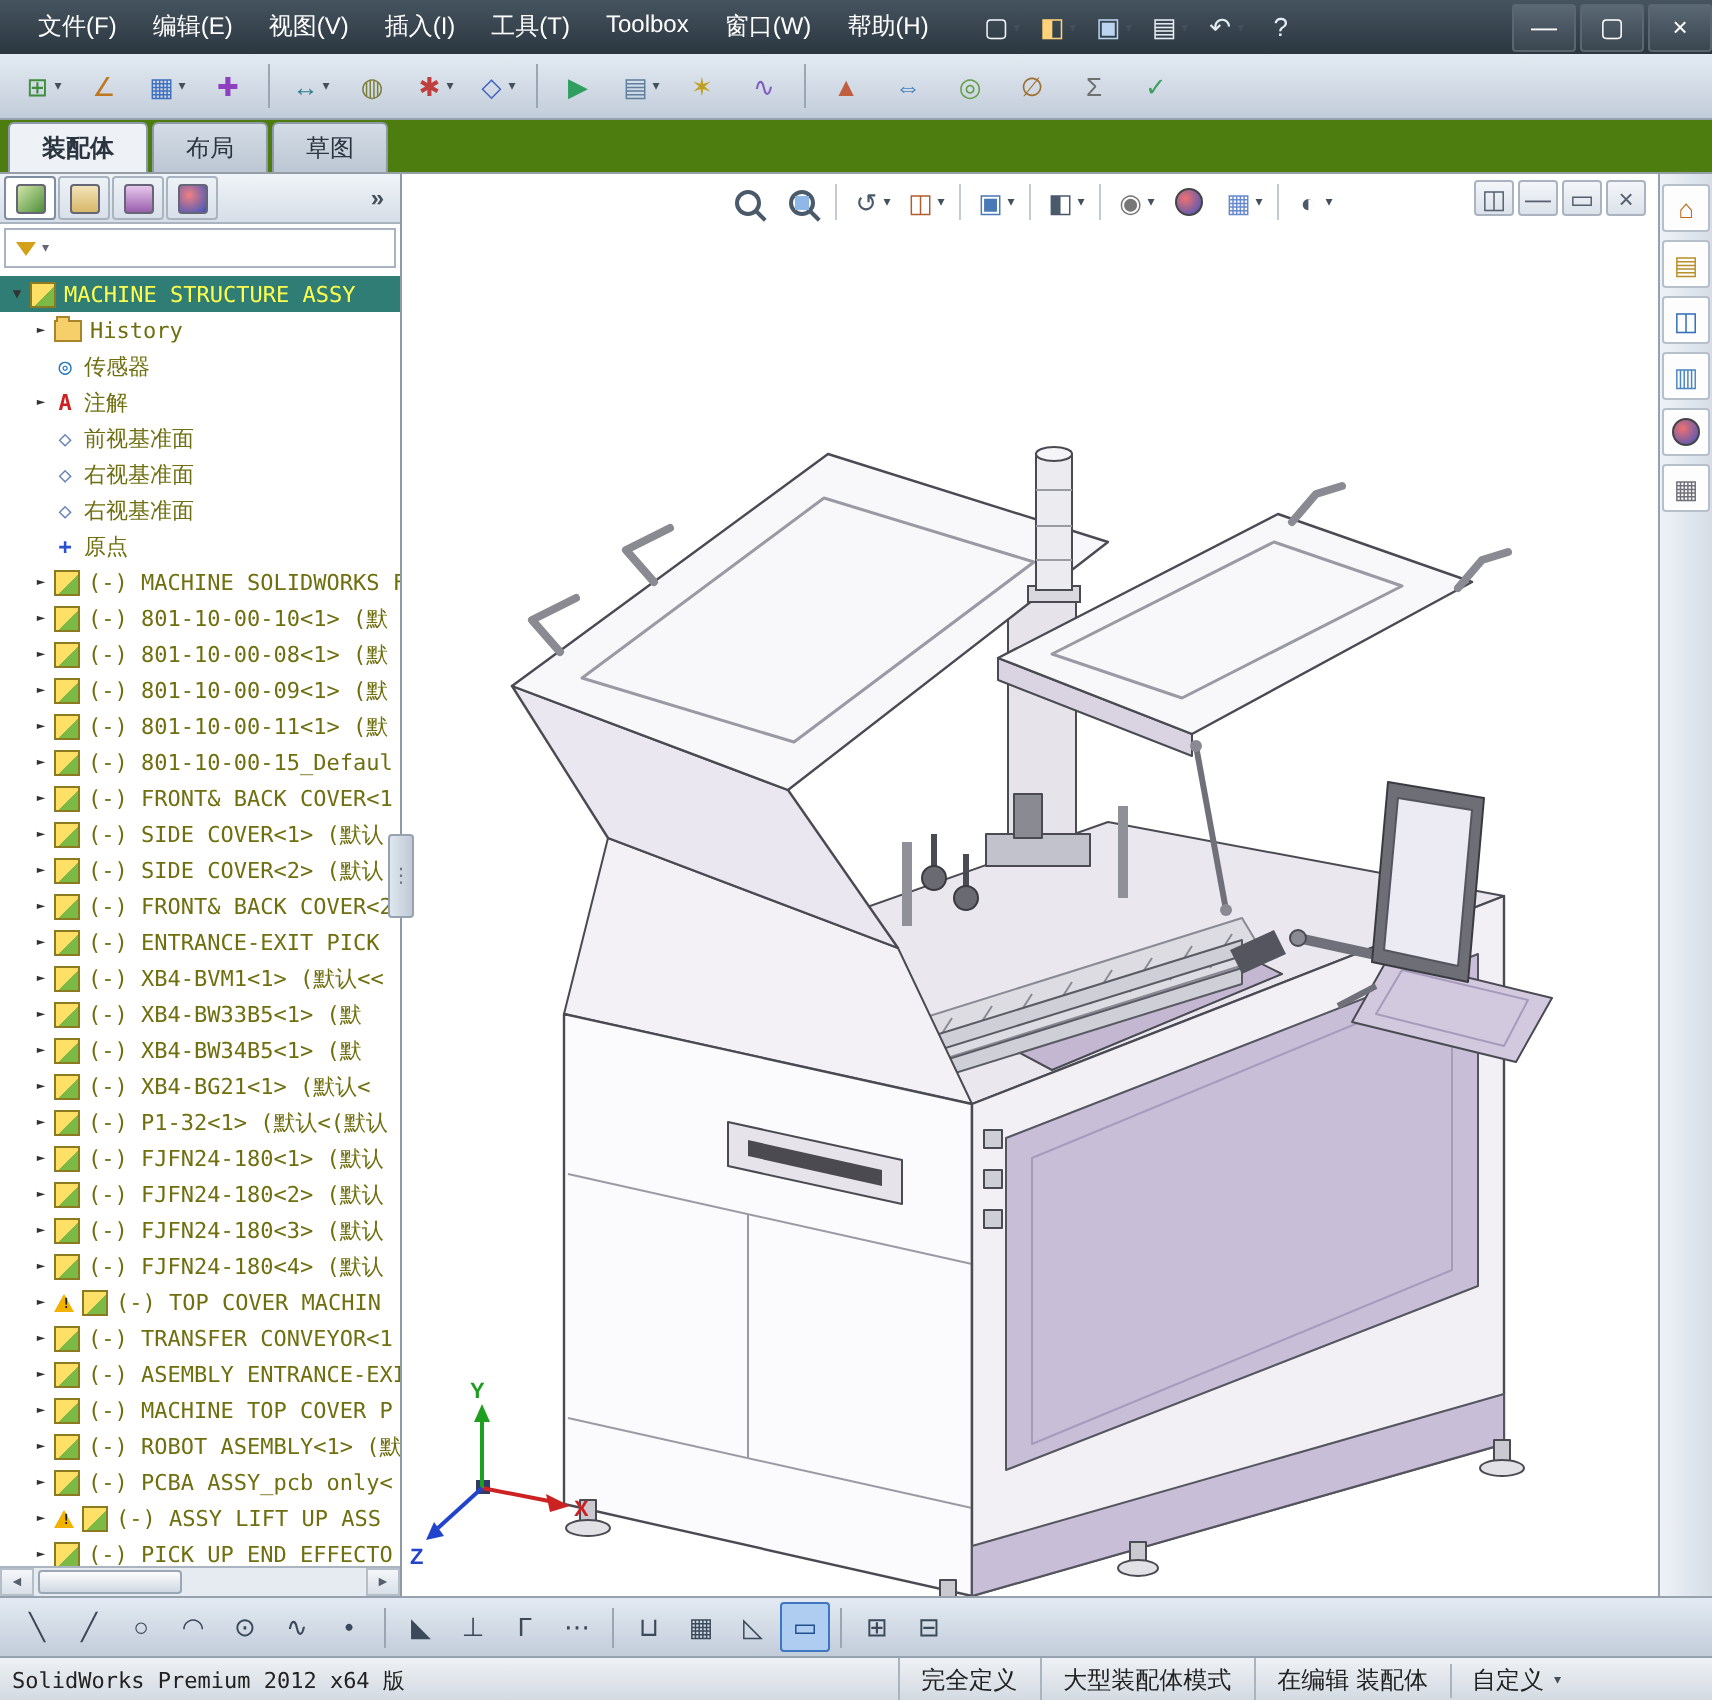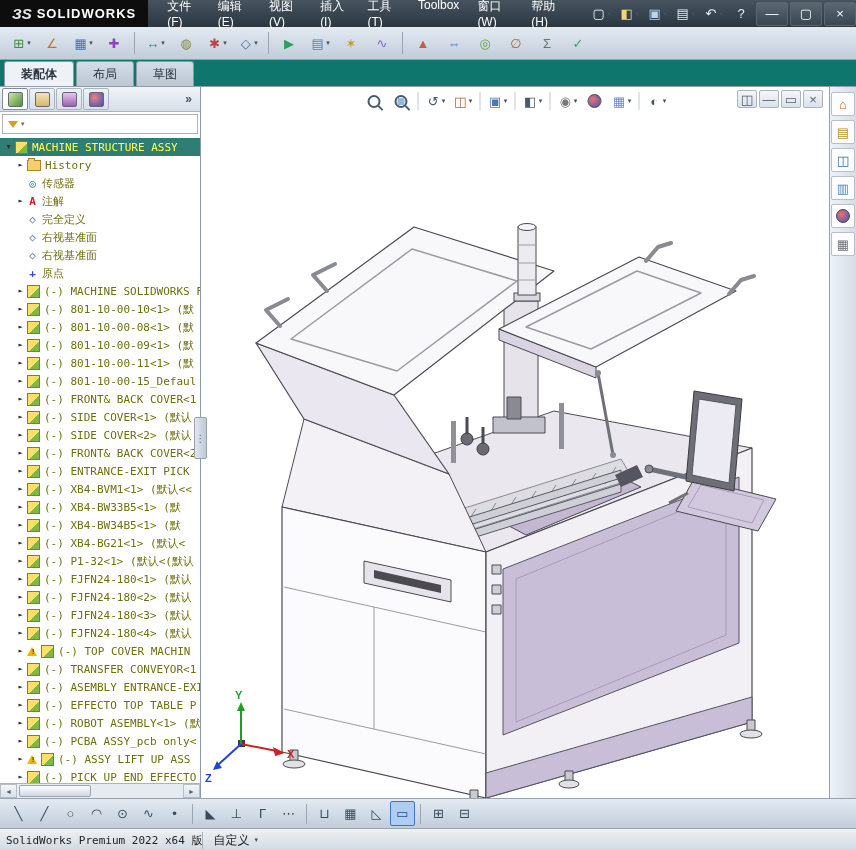--- a/index.html
+++ b/index.html
@@ -18,21 +18,21 @@
   .qbtn .gi{font-size:13px}
   .wincontrols{margin-left:auto;display:flex}
   .wbtn{width:30px;height:22px;display:flex;align-items:center;justify-content:center;border:1px solid #5a6670;background:linear-gradient(#5a6874,#3a4650);margin-left:2px;border-radius:2px}
   
   .toolbar2{height:32px;background:linear-gradient(#e3eaf2,#c2cdda);border-bottom:1px solid #96a2b0;display:flex;align-items:center;padding:0 6px;gap:1px}
   .tbtn{height:26px;min-width:24px;display:flex;align-items:center;justify-content:center;border:1px solid transparent;border-radius:2px;padding:0 2px}
   .tbtn-sep{width:1px;height:22px;background:#9aa6b4;margin:0 4px}
   .gi{display:inline-block;width:15px;text-align:center;font-size:13px;line-height:15px}
   .dd{font-size:7px;color:#44505c;margin-left:1px}
   
-  .tabrow{height:26px;background:#0f766e;border-bottom:1px solid #939ea8;display:flex;align-items:flex-end;padding-left:4px}
+  .tabrow{height:26px;background:#4d7c0f;border-bottom:1px solid #939ea8;display:flex;align-items:flex-end;padding-left:4px}
   .tab{padding:4px 16px 3px;margin-right:2px;border:1px solid #8d99a6;border-bottom:none;border-radius:3px 3px 0 0;background:linear-gradient(#d4dce6,#bcc7d3);color:#2a3540}
   .tab.active{background:#eef1f6;font-weight:bold}
   
   .main{position:relative;height:711px;display:flex;background:#fff}
   .left-panel{width:200px;border-right:1px solid #8d99a6;background:#fff;display:flex;flex-direction:column}
   .panel-tabs{height:24px;background:linear-gradient(#f0f4f8,#d6deе8);background:linear-gradient(#f0f4f8,#d6dee8);display:flex;align-items:center;border-bottom:1px solid #aab4c0;padding:0 2px}
   .ptab{width:24px;height:20px;border:1px solid #aab4c0;border-radius:2px;margin-right:1px;display:flex;align-items:center;justify-content:center}
   .ptab .sw{width:13px;height:13px;border-radius:2px;border:1px solid #667}
   .ptab.active{background:#fff;border-color:#7f8da0}
   .pexpand{margin-left:auto;padding:0 6px;color:#44505c;font-weight:bold}
@@ -81,24 +81,20 @@
   .sleft{margin-left:6px;font-family:"DejaVu Sans Mono",monospace;font-size:11px}
   .sright{margin-left:auto;display:flex;height:100%}
   .smode{border-left:1px solid #aab4c0;padding:0 11px;display:flex;align-items:center}
   .scustom{border-left:1px solid #aab4c0;padding:0 10px;display:flex;align-items:center;gap:4px;min-width:110px}
   .grip{position:absolute;left:194px;top:330px;width:11px;height:40px;background:linear-gradient(90deg,#dfe6ee,#bfcad6);border:1px solid #96a2b0;border-radius:2px;z-index:6;display:flex;align-items:center;justify-content:center;color:#6a7682;font-size:10px}
 </style>
 </head>
 <body>
 
 <div class="titlebar">
-  <div class="logo">
-    <span class="logo-mark">ЗS</span>
-    <span class="brand">SOLIDWORKS</span>
-  </div>
   <div class="menus" id="menus">
       <div class="menu">文件(F)</div>
       <div class="menu">编辑(E)</div>
       <div class="menu">视图(V)</div>
       <div class="menu">插入(I)</div>
       <div class="menu">工具(T)</div>
       <div class="menu">Toolbox</div>
       <div class="menu">窗口(W)</div>
       <div class="menu">帮助(H)</div>
     </div>
@@ -256,21 +252,21 @@
           <span class="tlabel">传感器</span>
         </div>
         <div class="trow" style="padding-left: 16px;">
           <span class="tcaret">►</span>
           <span class="tgi" style="color: rgb(204, 34, 34); font-weight: bold;">A</span>
           <span class="tlabel">注解</span>
         </div>
         <div class="trow" style="padding-left: 16px;">
           <span class="tspace"></span>
           <span class="tgi" style="color: rgb(107, 132, 184);">◇</span>
-          <span class="tlabel">完全定义</span>
+          <span class="tlabel">前视基准面</span>
         </div>
         <div class="trow" style="padding-left: 16px;">
           <span class="tspace"></span>
           <span class="tgi" style="color: rgb(107, 132, 184);">◇</span>
           <span class="tlabel">右视基准面</span>
         </div>
         <div class="trow" style="padding-left: 16px;">
           <span class="tspace"></span>
           <span class="tgi" style="color: rgb(107, 132, 184);">◇</span>
           <span class="tlabel">右视基准面</span>
@@ -392,21 +388,21 @@
           <span class="tlabel">(-) TRANSFER CONVEYOR&lt;1</span>
         </div>
         <div class="trow" style="padding-left: 16px;">
           <span class="tcaret">►</span>
           <span class="ico-asm"></span>
           <span class="tlabel">(-) ASEMBLY ENTRANCE-EXI</span>
         </div>
         <div class="trow" style="padding-left: 16px;">
           <span class="tcaret">►</span>
           <span class="ico-asm"></span>
-          <span class="tlabel">(-) EFFECTO TOP TABLE P</span>
+          <span class="tlabel">(-) MACHINE TOP COVER P</span>
         </div>
         <div class="trow" style="padding-left: 16px;">
           <span class="tcaret">►</span>
           <span class="ico-asm"></span>
           <span class="tlabel">(-) ROBOT ASEMBLY&lt;1&gt; (默</span>
         </div>
         <div class="trow" style="padding-left: 16px;">
           <span class="tcaret">►</span>
           <span class="ico-asm"></span>
           <span class="tlabel">(-) PCBA ASSY_pcb only&lt;</span>
@@ -672,18 +668,23 @@
     <div class="sbtn-sep"></div>
     <div class="sbtn">
       <span class="gi" style="color: rgb(58, 74, 90);">⊞</span>
     </div>
     <div class="sbtn">
       <span class="gi" style="color: rgb(58, 74, 90);">⊟</span>
     </div>
   </div>
 
 <div class="statusbar">
-  <span class="sleft">SolidWorks Premium 2022 x64 版</span>
+  <span class="sleft">SolidWorks Premium 2012 x64 版</span>
+  <div class="sright" id="statusmodes">
+      <span class="smode">完全定义</span>
+      <span class="smode">大型装配体模式</span>
+      <span class="smode">在编辑 装配体</span>
+    </div>
   <div class="scustom">
     <span>自定义</span>
     <span class="dd">▾</span>
   </div>
 </div>
 
 </body></html>

